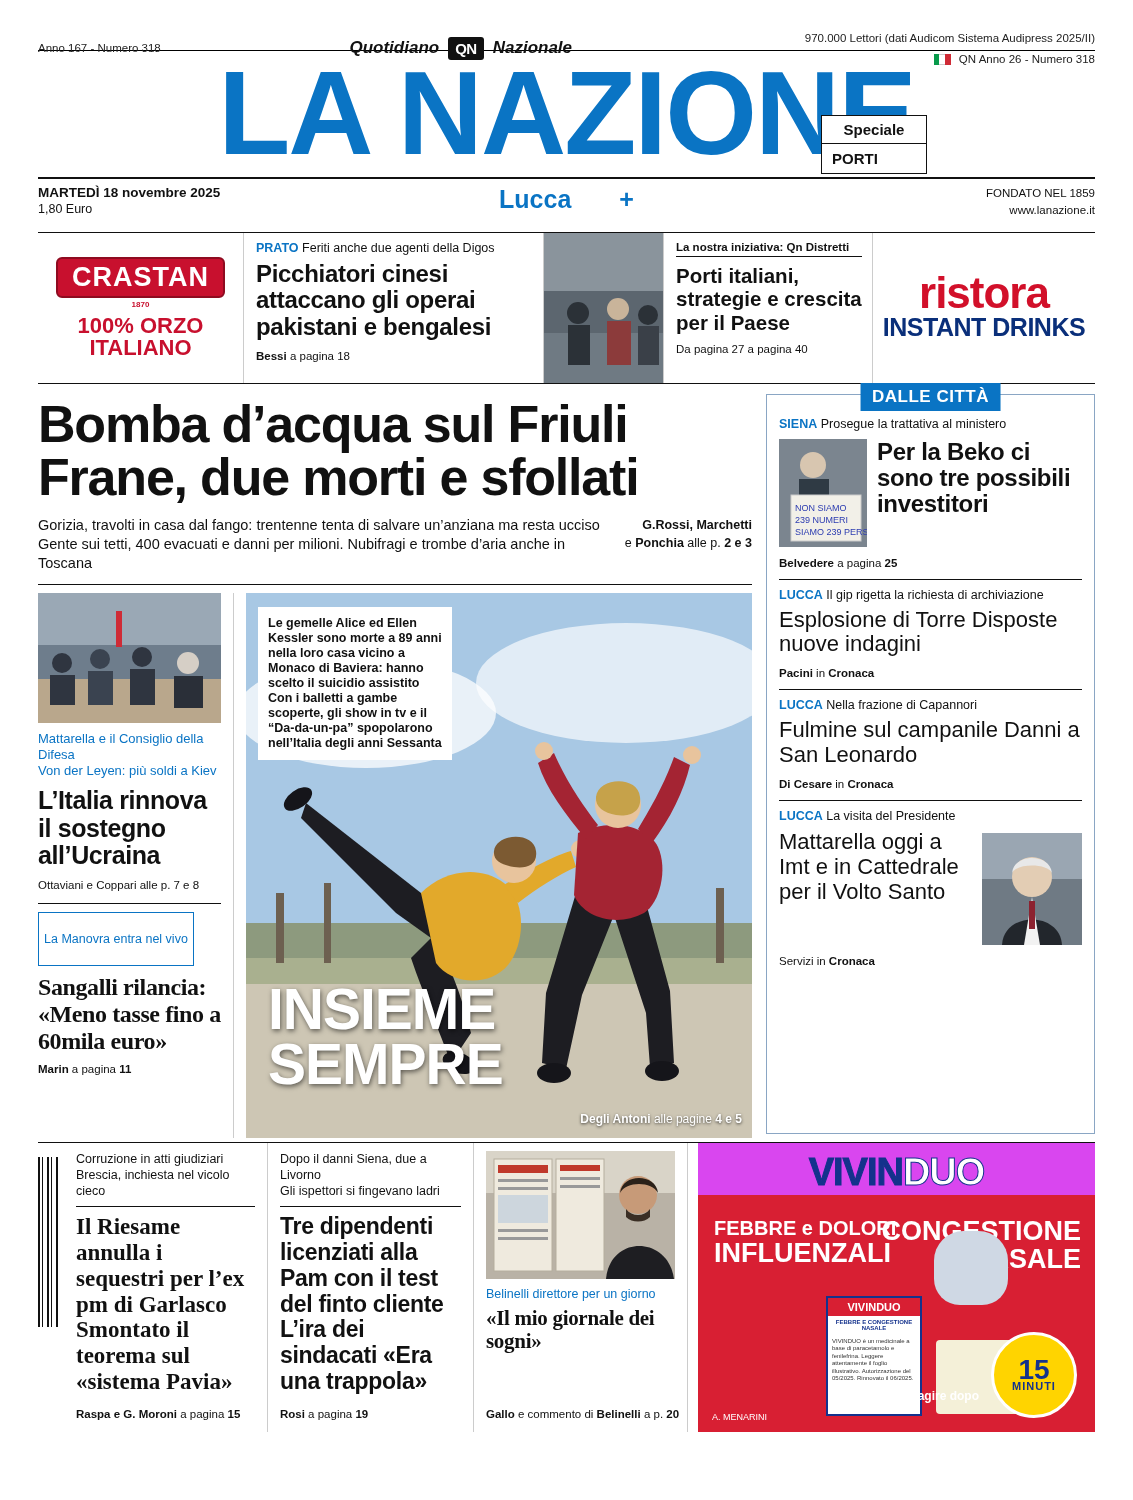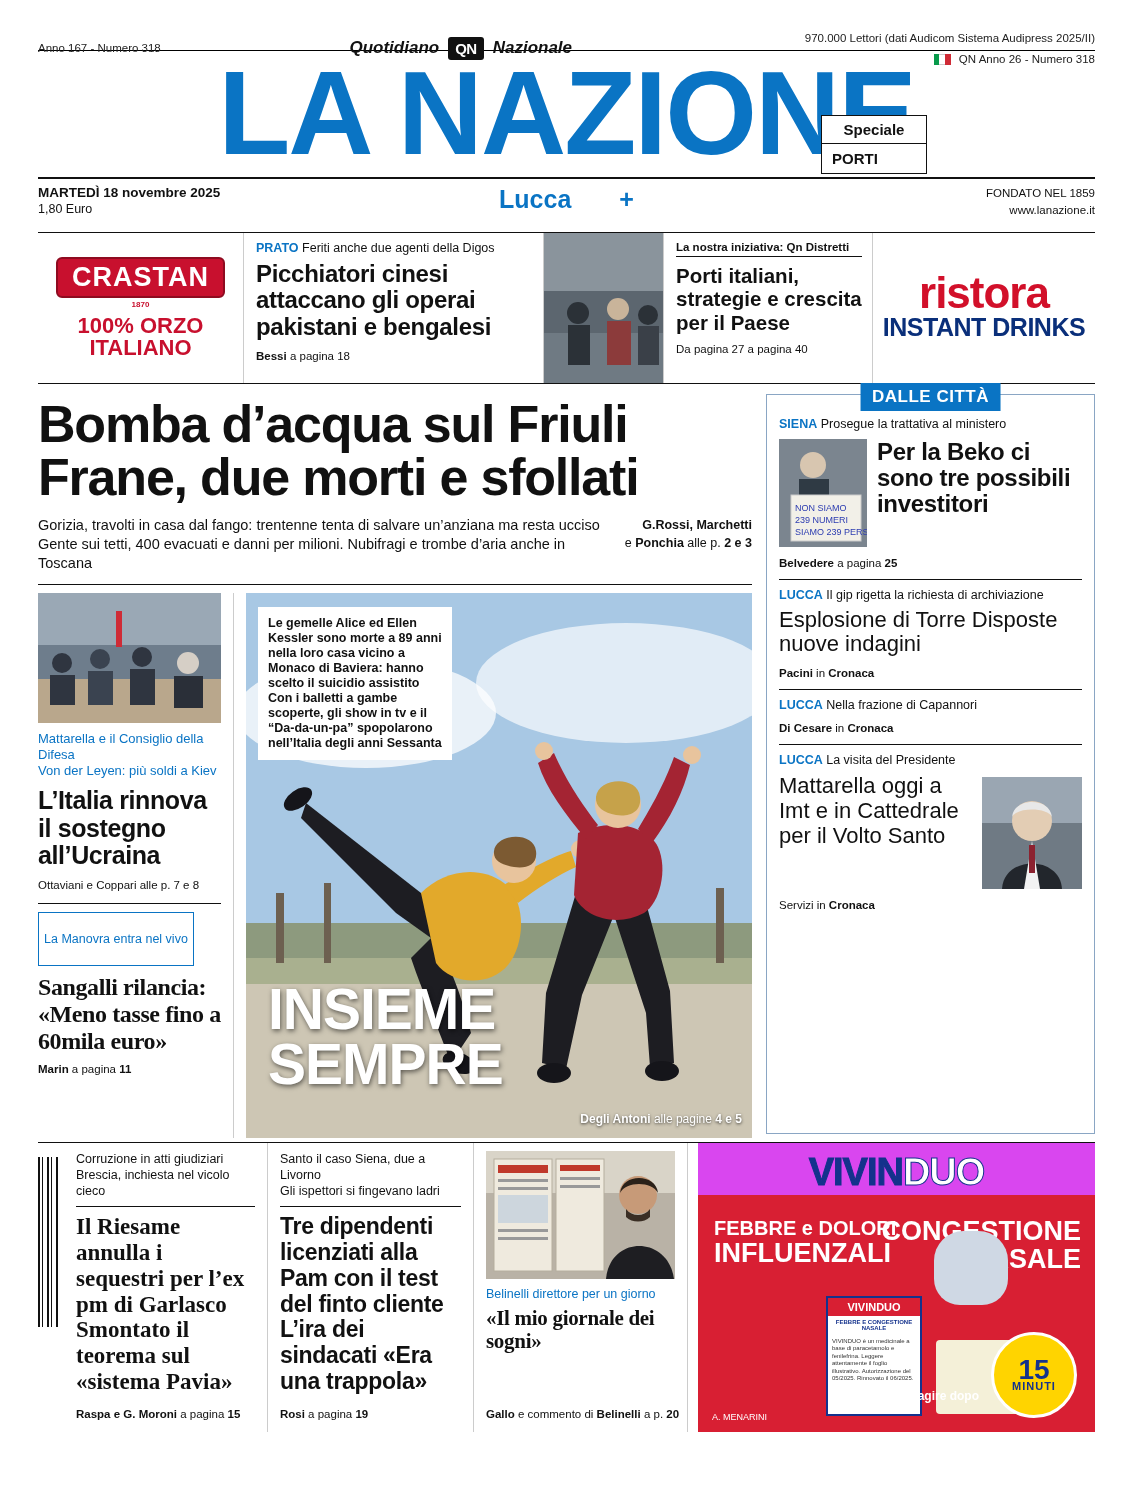--- a/index.html
+++ b/index.html
@@ -400,20 +400,21 @@
           <b>Pacini</b><span> in </span><b>Cronaca</b>
         </div>
       </div>
       <div class="rc-sep"></div>
 
       <div class="rc-item">
         <div class="rc-head-line">
           <span style="color:#0a74c4;font-weight:bold">LUCCA</span>
           <span>Nella frazione di Capannori</span>
         </div>
+        <h3>Fulmine sul campanile Danni a San Leonardo</h3>
         <div class="rc-by">
           <b>Di Cesare</b><span> in </span><b>Cronaca</b>
         </div>
       </div>
       <div class="rc-sep"></div>
 
       <div class="rc-item">
         <div class="rc-head-line">
           <span style="color:#0a74c4;font-weight:bold">LUCCA</span>
           <span>La visita del Presidente</span>
@@ -451,21 +452,21 @@
       </div>
       <div class="b-rule"></div>
       <h3 class="serif">Il Riesame annulla i sequestri per l’ex pm di Garlasco Smontato il teorema sul «sistema Pavia»</h3>
       <div class="b-by">
         <b>Raspa e G. Moroni</b><span> a pagina </span><b>15</b>
       </div>
     </div>
 
     <div class="bcol b2">
       <div class="b-kick">
-        <span>Santo il caso Siena, due a Livorno</span>
+        <span>Dopo il danni Siena, due a Livorno</span>
         <span class="l2">Gli ispettori si fingevano ladri</span>
       </div>
       <div class="b-rule"></div>
       <h3>Tre dipendenti licenziati alla Pam con il test del finto cliente L’ira dei sindacati «Era una trappola»</h3>
       <div class="b-by">
         <b>Rosi</b><span> a pagina </span><b>19</b>
       </div>
     </div>
 
     <div class="bcol b3">

